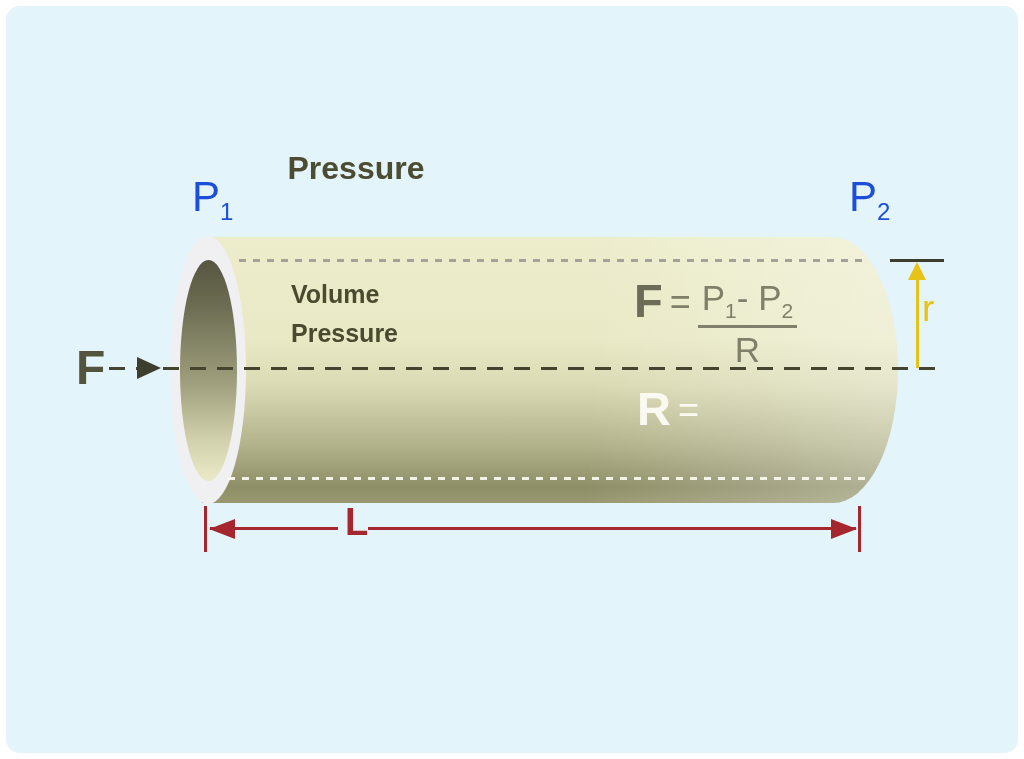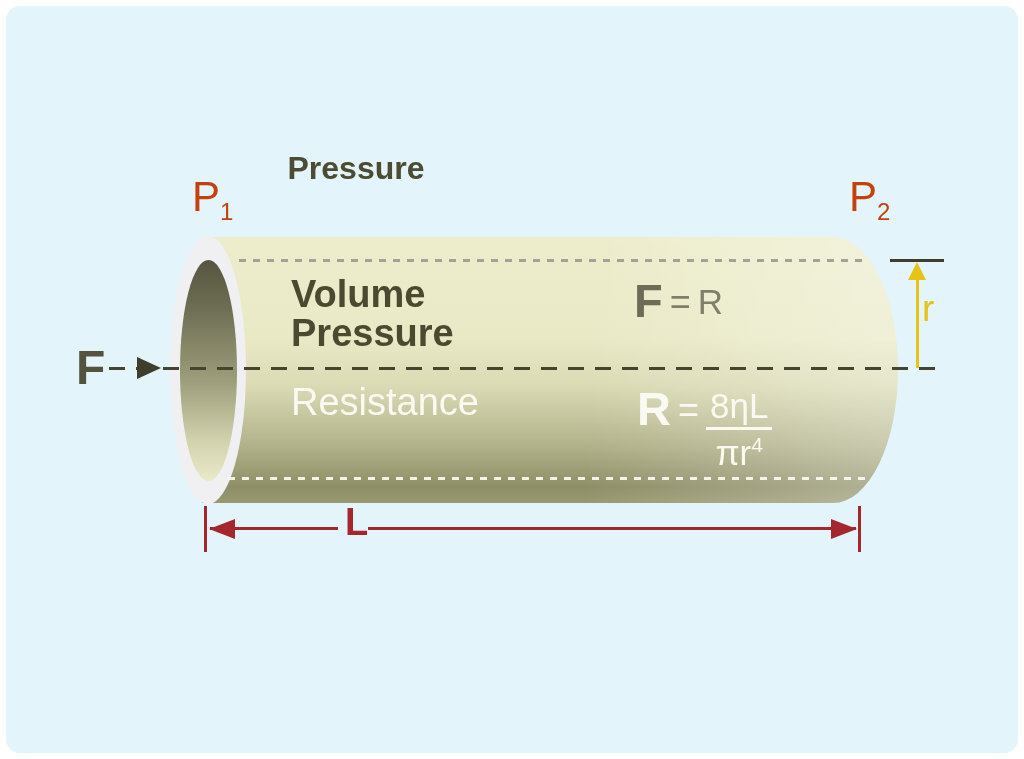--- a/index.html
+++ b/index.html
@@ -40,27 +40,27 @@
   .centerline{
     left:103px;top:361px;width:835px;height:3px;
     background:repeating-linear-gradient(90deg,#44442F 0 16px,transparent 16px 27px);
   }
   .flow-arrowhead{
     left:131px;top:351px;width:0;height:0;
     border-top:11px solid transparent;border-bottom:11px solid transparent;
     border-left:24px solid #3E3E2E;
   }
   .flow-label{left:70px;top:338px;font-size:48px;font-weight:bold;color:#54543E;line-height:1;}
-  .p-label{font-size:42px;color:#c2410c;line-height:1;}
+  .p-label{font-size:42px;color:#1d4ed8;line-height:1;}
   .p-label sub{font-size:24px;}
   .p1{left:186px;top:170px;}
   .p2{left:843px;top:170px;}
   .pressure-drop{left:240px;top:144px;width:220px;text-align:center;
     font-size:32px;font-weight:600;line-height:37px;color:#4C4C32;}
-  .volume{left:285px;top:269px;font-size:38px;font-weight:600;line-height:39px;color:#4A4A30;}
+  .volume{left:285px;top:269px;font-size:25px;font-weight:600;line-height:39px;color:#4A4A30;}
   .resistance{left:285px;top:377px;font-size:38px;font-weight:normal;line-height:38px;color:#FAFAF2;}
   .resistance .big-r{font-size:47px;font-weight:bold;vertical-align:-3px;}
 
   
   .formula{display:flex;align-items:flex-start;gap:7px;}
   .formula .lhs{font-size:47px;font-weight:bold;line-height:0.92;}
   .formula .eq{font-size:36px;line-height:1.1;margin-top:3px;}
   .frac{display:inline-flex;flex-direction:column;align-items:center;margin-top:1px;}
   .frac .num{font-size:35px;line-height:1.0;padding:0 4px 4px;border-bottom:3px solid currentColor;white-space:nowrap;}
   .frac .den{font-size:35px;line-height:1.1;padding-top:3px;}
@@ -115,38 +115,34 @@
     <div class="abs pressure-drop">
       <div>Pressure</div>
     </div>
 
     <div class="abs volume">
       <div>Volume</div>
       <div>Pressure</div>
     </div>
 
     <div class="abs resistance">
-      <div>Resistance</div>
     </div>
 
     <div class="abs formula formula-f">
       <span class="lhs">F</span>
       <span class="eq">=</span>
       <span class="frac">
+        <span class="num"><span>P</span><sub>1</sub><span>- </span><span>P</span><sub>2</sub></span>
         <span class="den">R</span>
       </span>
     </div>
 
     <div class="abs formula formula-r">
       <span class="lhs">R</span>
       <span class="eq">=</span>
-      <span class="frac">
-        <span class="num">8ηL</span>
-        <span class="den"><span>πr</span><sup>4</sup></span>
-      </span>
     </div>
 
     <div class="abs dim-red l-seg-left"></div>
     <div class="abs dim-red l-seg-right"></div>
     <div class="abs dim-red l-tick-left"></div>
     <div class="abs dim-red l-tick-right"></div>
     <div class="abs l-arrow-left"></div>
     <div class="abs l-arrow-right"></div>
     <div class="abs l-label">L</div>
 

